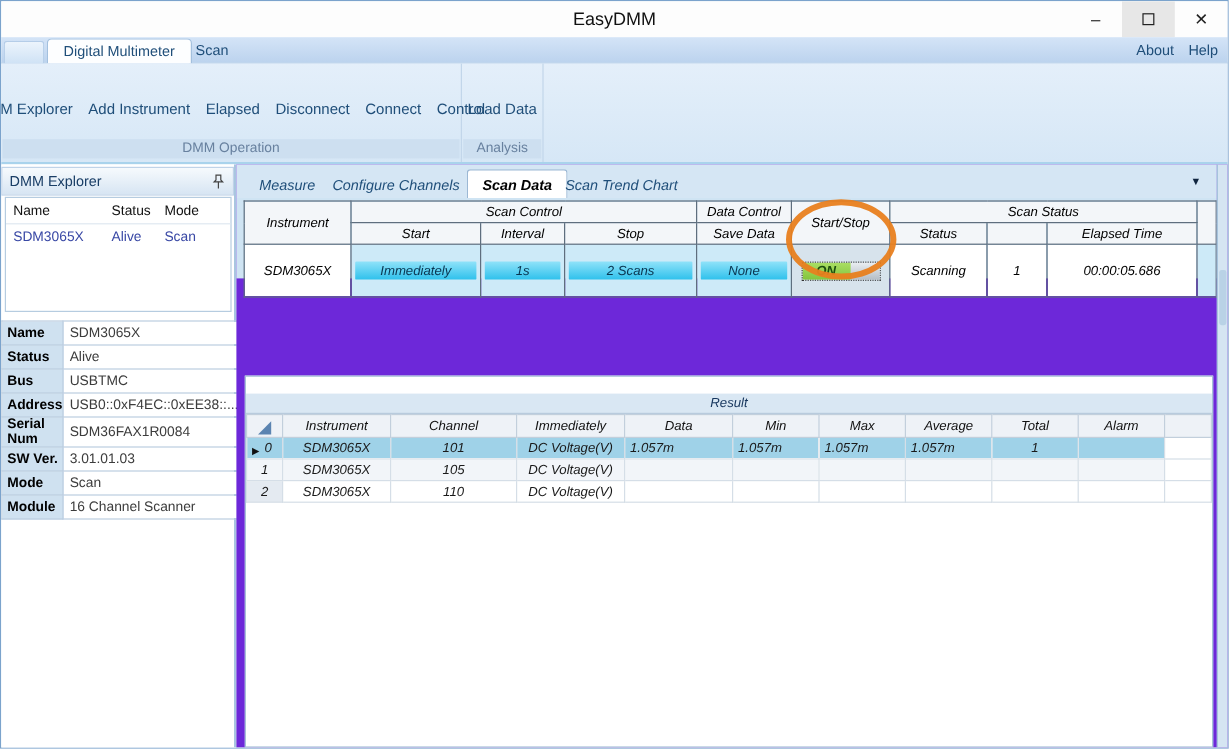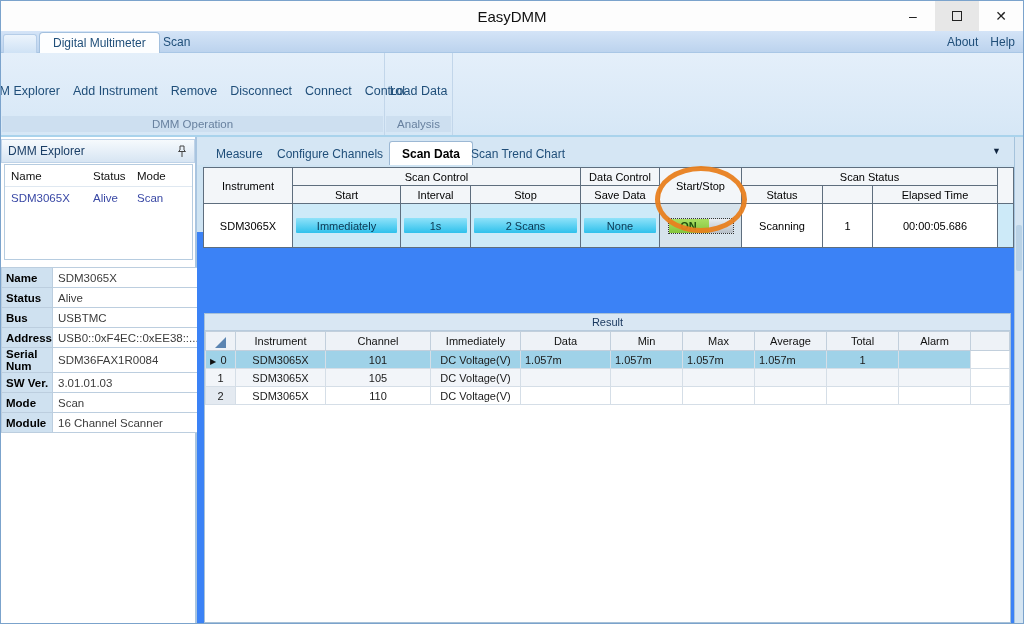--- a/index.html
+++ b/index.html
@@ -62,21 +62,21 @@
   .exp-head { color:#111; border-bottom:1px solid #dfe8f1; }
   .exp-data { color:#3948a5; }
 
   .props { position:absolute; top:130px; left:0; width:193px; border-collapse:collapse;
            font-size:11.5px; }
   .props td { border:1px solid #bccedf; height:20px; }
   .props .plabel { width:70px; background:#cfe1f0; font-weight:bold; color:#000; padding-left:4px; }
   .props .pvalue { background:#fff; color:#3c3c3c; padding-left:5px; white-space:nowrap; overflow:hidden; }
 
   
-  .mainarea { position:absolute; top:136px; left:196px; right:0; bottom:0; background:#3b82f6; }
+  .mainarea { position:absolute; top:136px; left:196px; right:0; bottom:0; background:#6d28d9;font-style:italic; }
   .vscroll { position:absolute; top:0; right:0; width:9px; bottom:0; background:#d5e5f2;
              border-left:1px solid #a5c3dc; }
   .vscroll .thumb { position:absolute; top:88px; left:1px; right:1px; height:46px;
                     background:#b9d2e6; border-radius:2px; }
 
   .mtabband { position:absolute; top:0; left:0; right:9px; height:28px; background:#d5e6f4; }
   .mtab { position:absolute; bottom:0; height:23px; padding:0 12px; font-size:12px;
           color:#1f4e79; display:flex; align-items:center; }
   .mtab.active { background:#fff; border:1px solid #9cb8d4; border-bottom:none;
                  border-radius:3px 3px 0 0; color:#000; font-weight:bold; height:24px; }
@@ -102,21 +102,21 @@
   .t-off { flex:1; background:linear-gradient(#e9edf1,#b5bec7); }
 
   .ellipse { position:absolute; left:458px; top:29px; width:92px; height:67px;
              border:5px solid #e87f1f; border-radius:50%; pointer-events:none; opacity:.95; }
 
   
   .result-panel { position:absolute; left:7px; right:12px; top:176px; bottom:0;
                   border:1px solid #a7c1d8; background:#fff; }
   .result-title { height:17px; background:#d9e7f3; border-bottom:1px solid #b8cbdd;
                   display:flex; align-items:center; justify-content:center;
-                  font-size:11px; color:#17365d; }
+                  font-size:11px; color:#17365d;margin-top:14px; }
   .result-grid { border-collapse:collapse; table-layout:fixed; width:100%; font-size:11px; }
   .result-grid th { background:#eef2f7; border:1px solid #c2cfdc; height:19px;
                     font-weight:normal; color:#111; }
   .result-grid td { border:1px solid #d5dee7; height:18px; padding:0 4px; color:#1a1a1a;
                     overflow:hidden; white-space:nowrap; }
   .gut { background:#e4eaf1; text-align:center; color:#333; }
   .gut .mk { float:left; font-size:8px; margin-top:3px; color:#111; }
   tr.sel td { background:#9fd2e8; }
   tr.alt td { background:#f2f5f9; }
   td.fill, tr.sel td.fill, tr.alt td.fill { background:#fff; }
@@ -154,21 +154,21 @@
       <span>About</span>
       <span>Help</span>
     </div>
   </div>
 
   <div class="ribbon">
     <div class="rgroup rgroup1">
       <div class="rbuttons">
         <span class="rbtn">DMM Explorer</span>
         <span class="rbtn">Add Instrument</span>
-        <span class="rbtn">Remove</span>
+        <span class="rbtn">Elapsed</span>
         <span class="rbtn">Disconnect</span>
         <span class="rbtn">Connect</span>
         <span class="rbtn">Control</span>
       </div>
       <div class="rgroup-label">DMM Operation</div>
     </div>
     <div class="rgroup rgroup2">
       <div class="rbuttons">
         <span class="rbtn">Load Data</span>
       </div>

